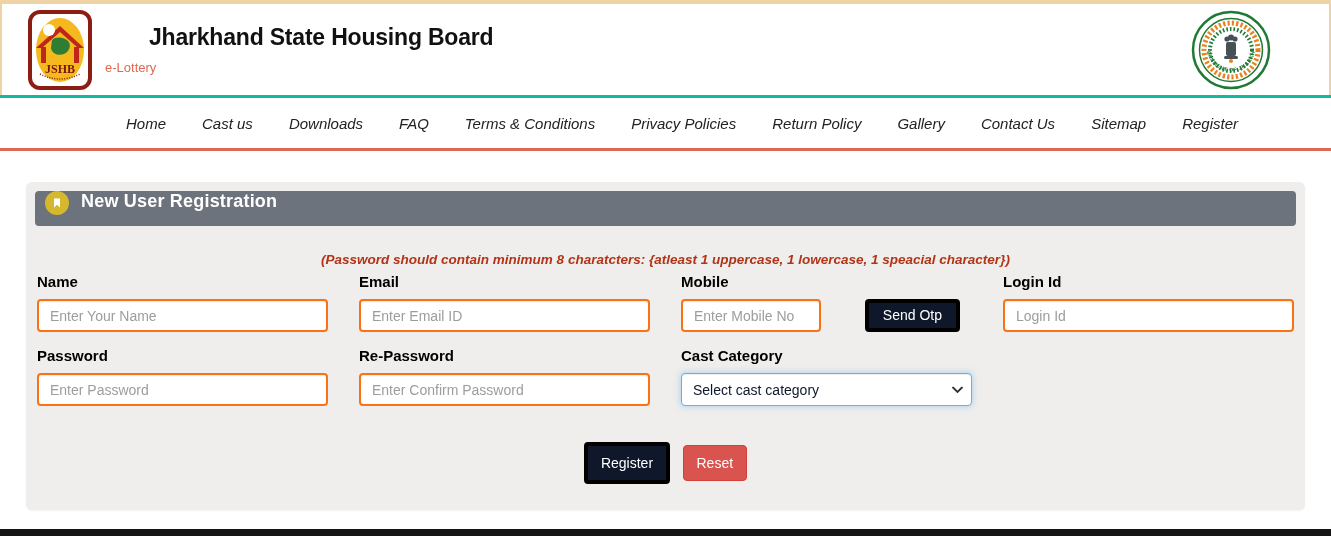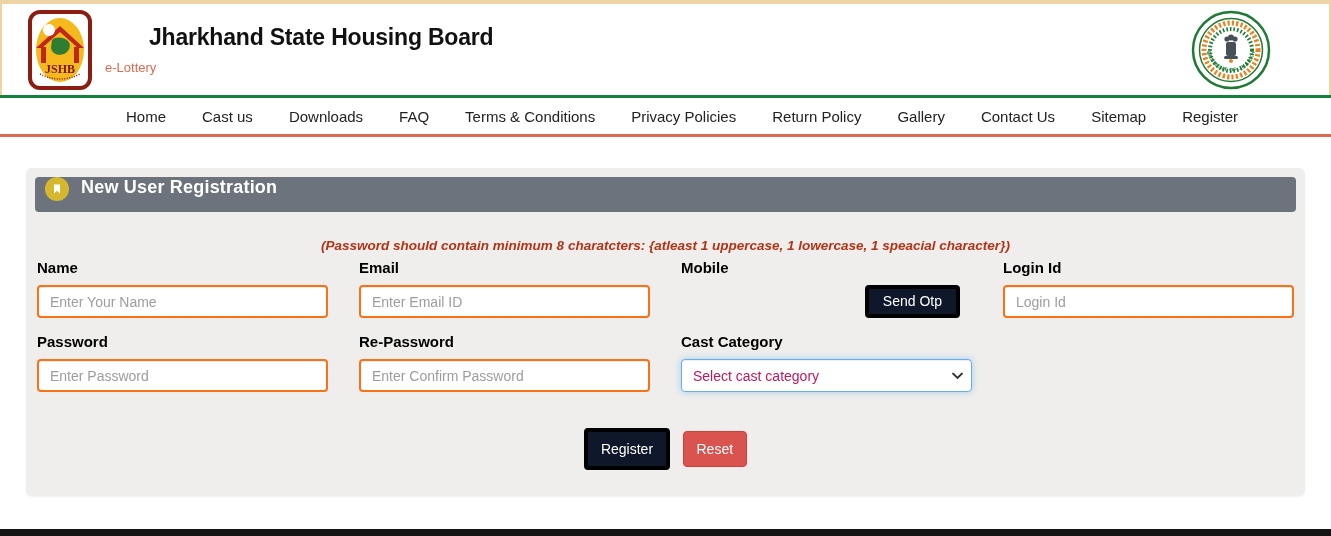--- a/index.html
+++ b/index.html
@@ -23,27 +23,28 @@
     background: #fff;
   }
   .brand { display: flex; align-items: center; }
   .brand-text { margin-left: 13px; }
   .brand-title { font-size: 23px; font-weight: bold; color: #111; letter-spacing: -0.2px; margin-left: 44px; }
   .brand-subtitle { font-size: 13px; color: #e0694f; margin-top: 9px; }
   .seal { margin-left: auto; margin-right: 32px; line-height: 0; }
 
   
   .nav {
-    border-top: 3px solid #15803d;
+    border-top: 3px solid #14b8a6;
     border-bottom: 3px solid #dc6951;
     background: #fff;
-    height: 42px;
+    height: 56px;
     display: flex;
     align-items: center;
     padding-left: 126px;
+    font-style: italic;
   }
   .nav a {
     color: #222;
     text-decoration: none;
     font-size: 15px;
     margin-right: 36px;
     white-space: nowrap;
     cursor: pointer;
   }
 
@@ -133,21 +134,21 @@
   .select-wrap select {
     width: 100%;
     height: 33px;
     -webkit-appearance: none;
     appearance: none;
     border: 1px solid #66afe9;
     border-radius: 4px;
     padding: 0 28px 0 11px;
     font-size: 14px;
     font-family: "Liberation Sans", sans-serif;
-    color: #be185d;
+    color: #0f172a;
     background: #fff;
     outline: none;
     box-shadow: inset 0 1px 1px rgba(0,0,0,0.075), 0 0 7px rgba(102,175,233,0.55);
     cursor: pointer;
   }
   .select-caret {
     position: absolute;
     right: 9px; top: 50%;
     transform: translateY(-50%);
     pointer-events: none;
@@ -240,20 +241,21 @@
       <label>Name</label>
       <input type="text" placeholder="Enter Your Name" style="">
     </div>
     <div class="field">
       <label>Email</label>
       <input type="text" placeholder="Enter Email ID" style="">
     </div>
     <div class="field">
       <label>Mobile</label>
       <div class="mobile-row">
+        <input type="text" placeholder="Enter Mobile No" style="">
         <button class="btn btn-success send-otp">Send Otp</button>
       </div>
     </div>
     <div class="field">
       <label>Login Id</label>
       <input type="text" placeholder="Login Id" style="">
     </div>
 
     <div class="field">
       <label>Password</label>

